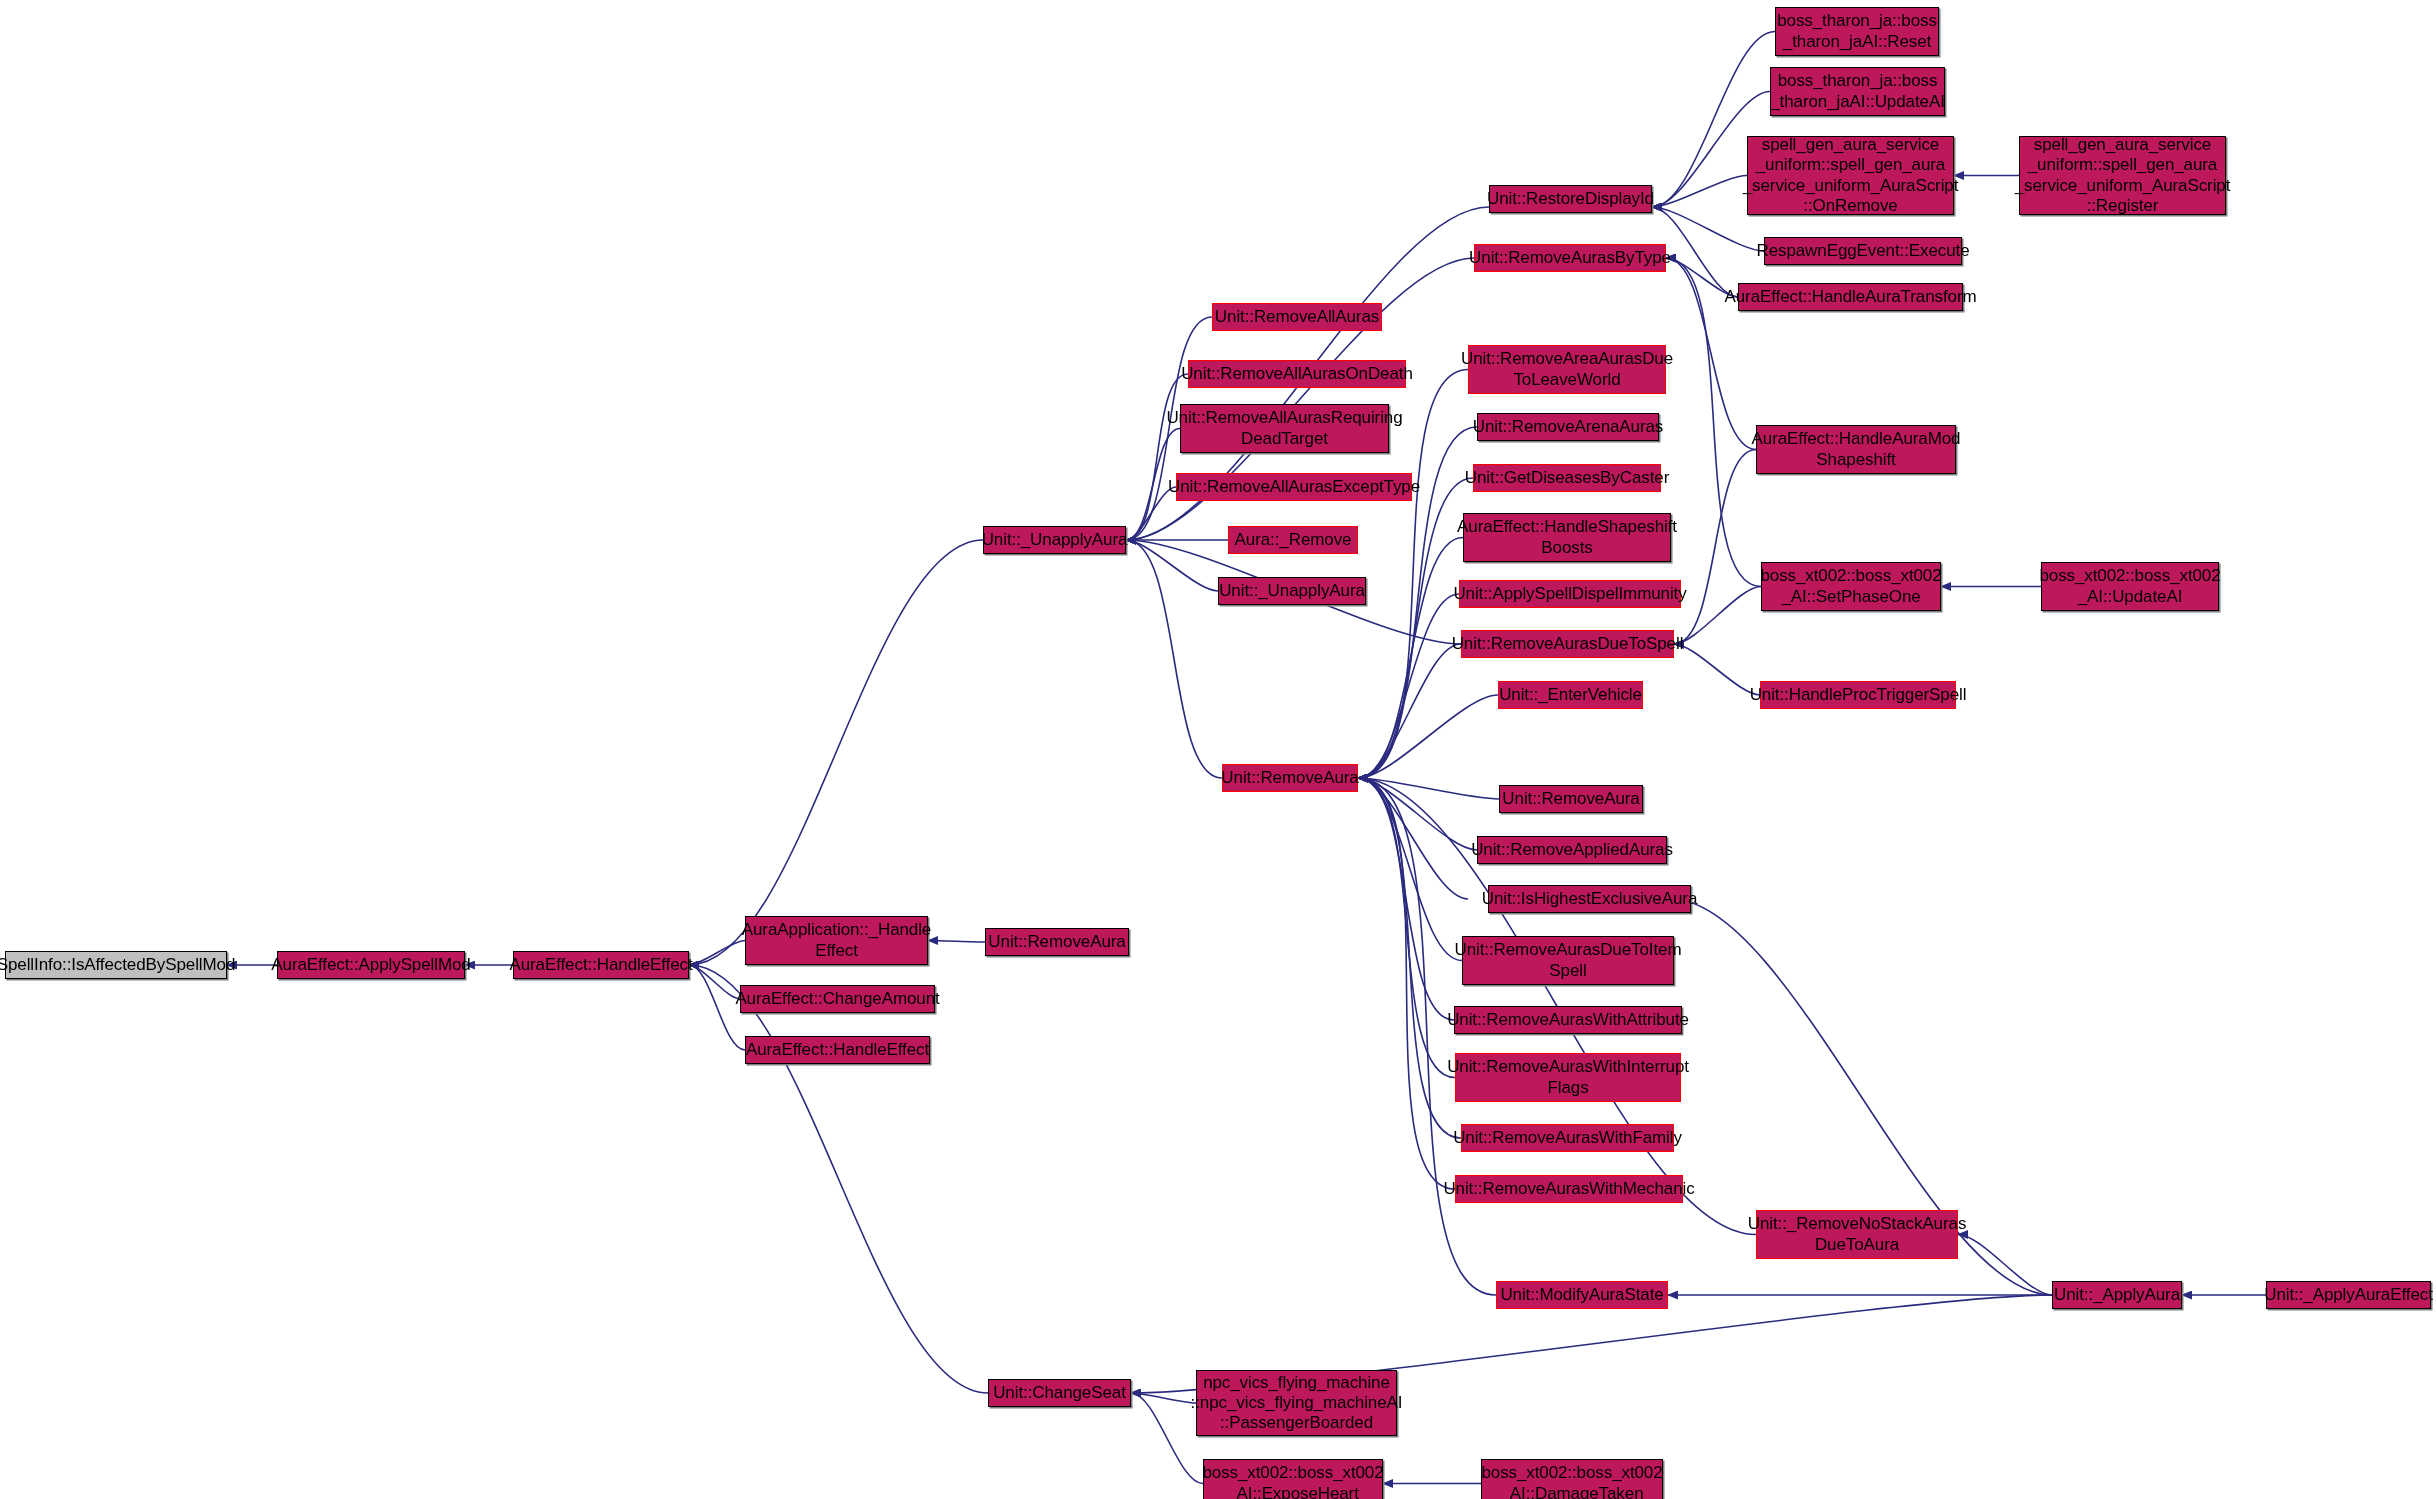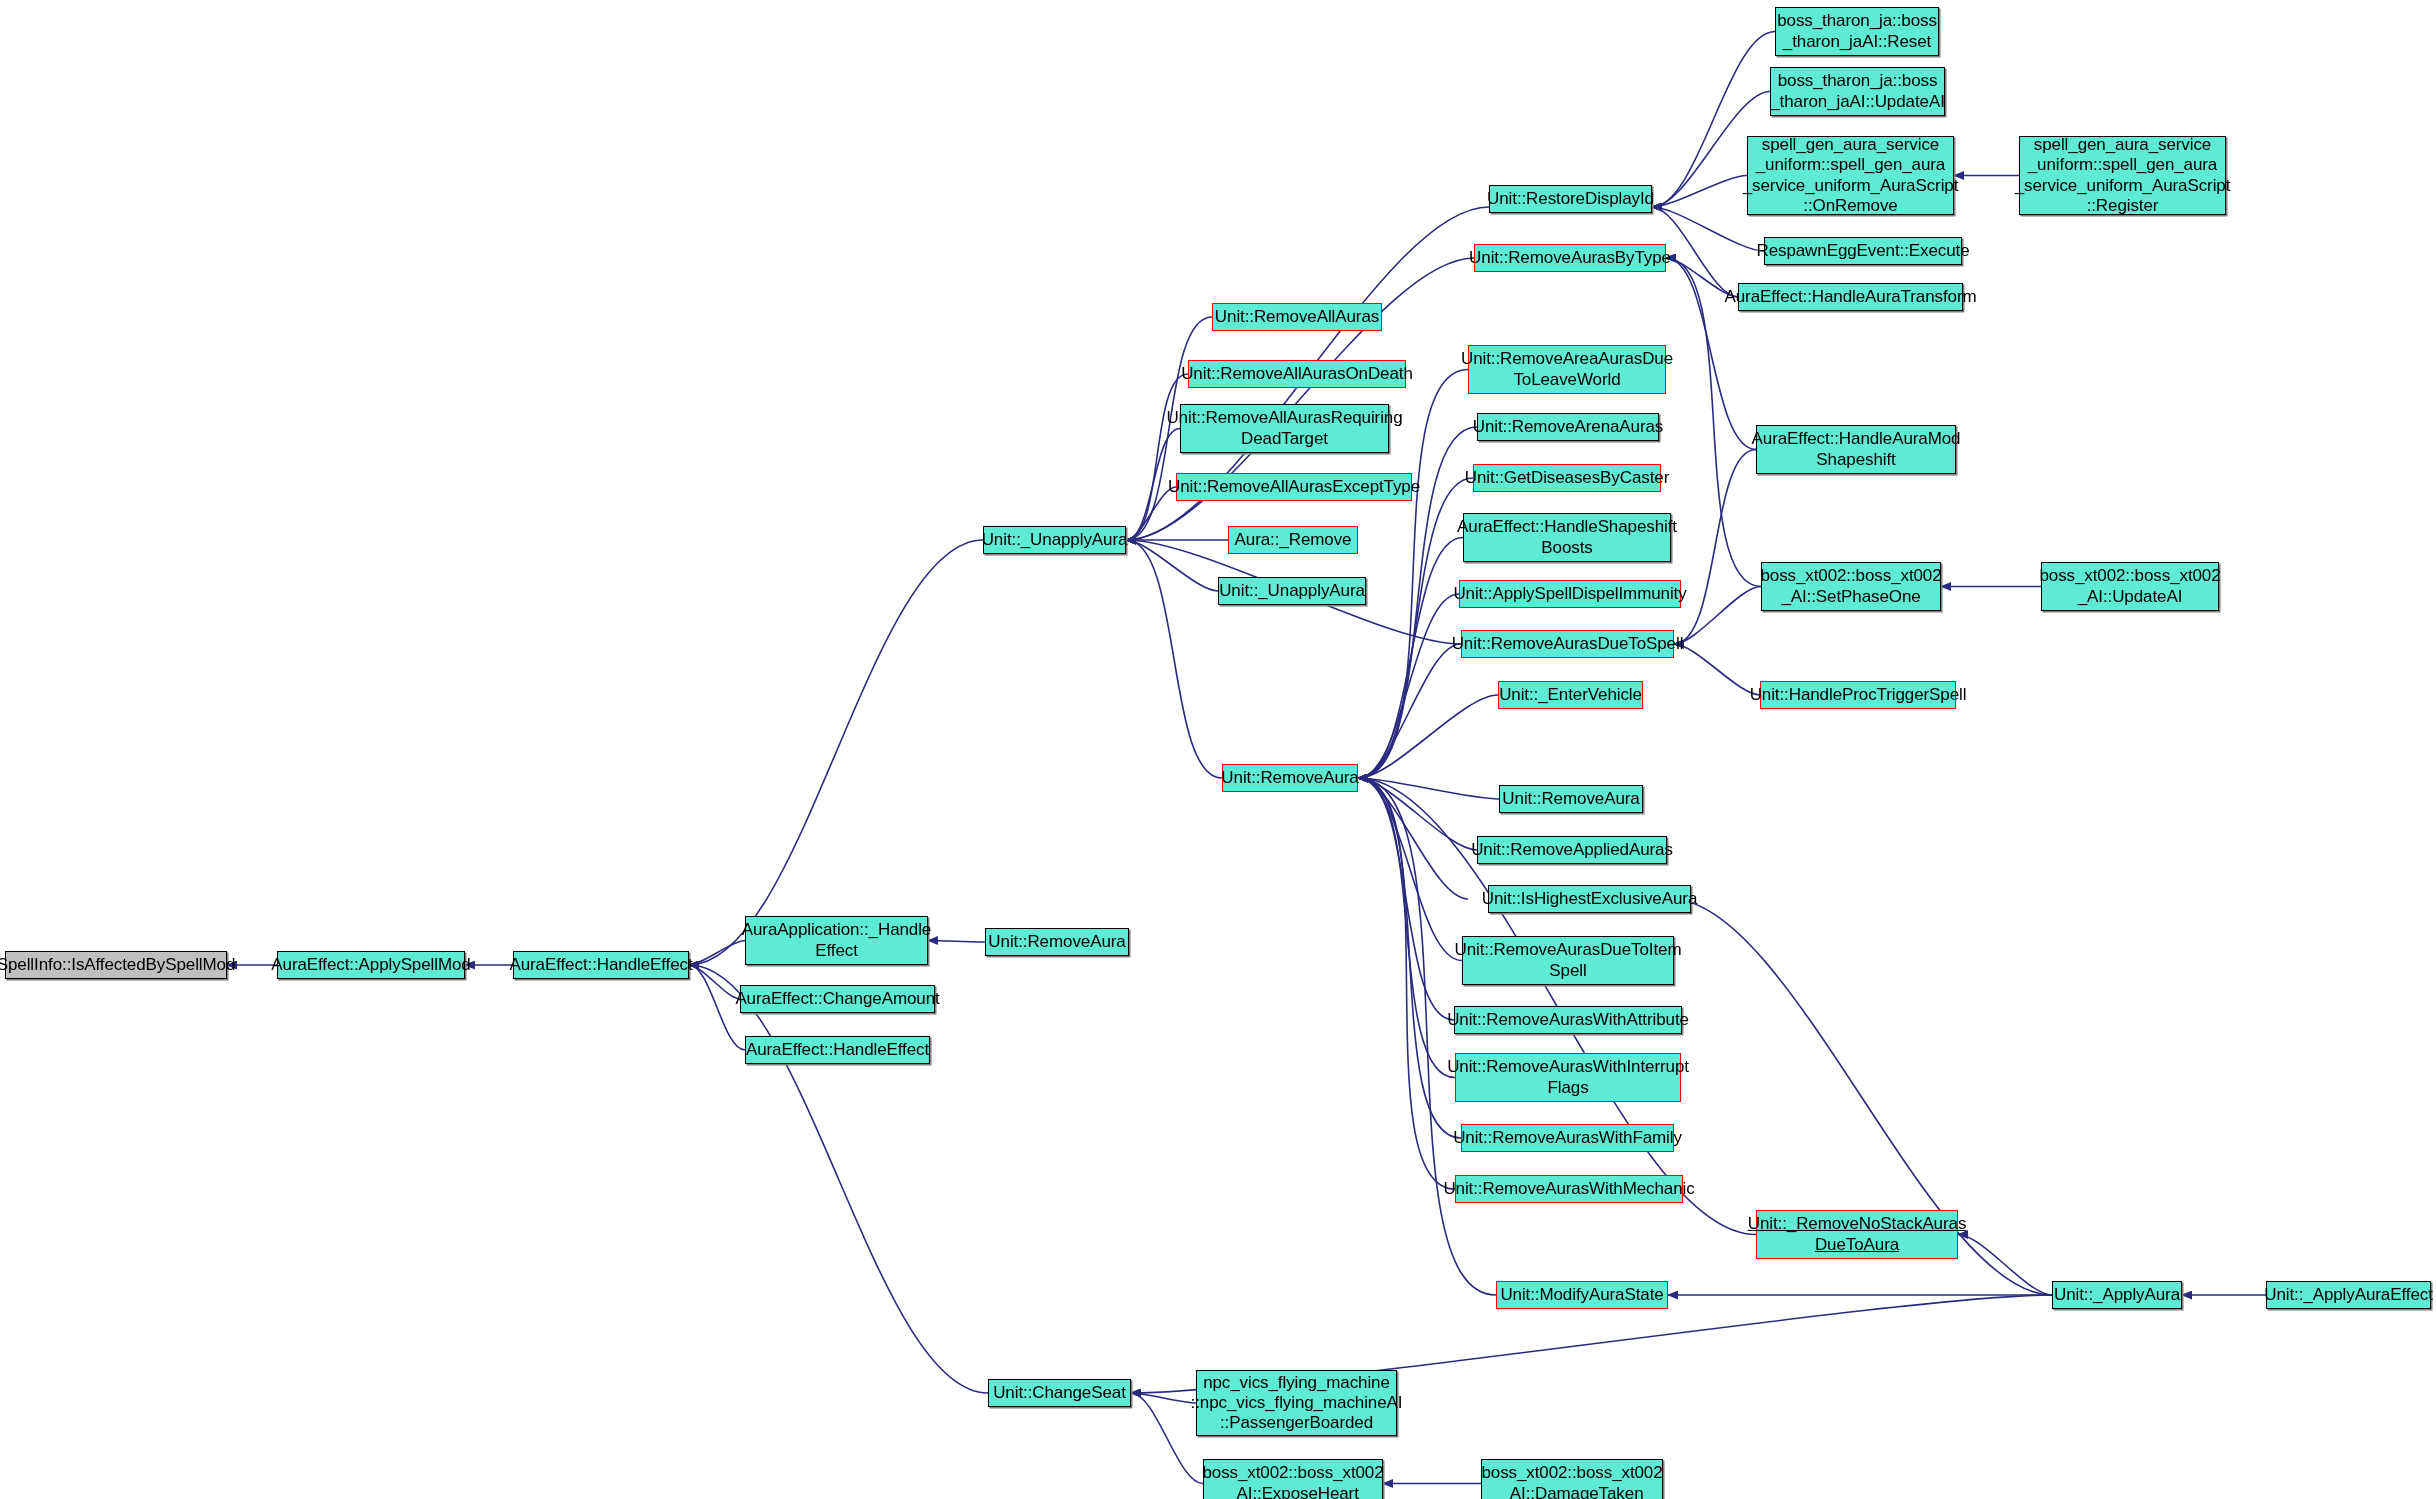--- a/index.html
+++ b/index.html
@@ -9,21 +9,21 @@
     width:2436px;
     height:1499px;
     background:#ffffff;
     font-family:"Liberation Sans", sans-serif;
     overflow:hidden;
   }
   #edges{position:absolute;left:0;top:0;width:2436px;height:1499px;pointer-events:none;}
   .node{
     position:absolute;
     box-sizing:border-box;
-    background:#5eead4;
+    background:#be185d;
     border:1px solid #000000;
     display:flex;
     align-items:center;
     justify-content:center;
     text-align:center;
     color:#000000;
     font-size:17px;
     line-height:1.18;
     letter-spacing:-0.1px;
     white-space:pre-line;
@@ -136,21 +136,21 @@
       <div class="node plain" style="left: 1477px; top: 836px; width: 190px; height: 28px;">Unit::RemoveAppliedAuras</div>
       <div class="node plain" style="left: 1468px; top: 885px; width: 203px; height: 28px; margin-left: 20px;">Unit::IsHighestExclusiveAura</div>
       <div class="node plain" style="left: 1462px; top: 936px; width: 212px; height: 49px;">Unit::RemoveAurasDueToItem
 Spell</div>
       <div class="node plain" style="left: 1454px; top: 1006px; width: 228px; height: 28px;">Unit::RemoveAurasWithAttribute</div>
       <div class="node red" style="left: 1455px; top: 1053px; width: 226px; height: 49px;">Unit::RemoveAurasWithInterrupt
 Flags</div>
       <div class="node red" style="left: 1461px; top: 1124px; width: 213px; height: 28px;">Unit::RemoveAurasWithFamily</div>
       <div class="node red" style="left: 1455px; top: 1175px; width: 228px; height: 28px;">Unit::RemoveAurasWithMechanic</div>
       <div class="node red" style="left: 1222px; top: 764px; width: 136px; height: 28px;">Unit::RemoveAura</div>
-      <div class="node red" style="left: 1756px; top: 1210px; width: 202px; height: 49px; text-decoration: underline;">Unit::_RemoveNoStackAuras
+      <div class="node red" style="left: 1756px; top: 1210px; width: 202px; height: 49px;">Unit::_RemoveNoStackAuras
 DueToAura</div>
       <div class="node red" style="left: 1496px; top: 1281px; width: 172px; height: 28px;">Unit::ModifyAuraState</div>
       <div class="node plain" style="left: 2052px; top: 1281px; width: 130px; height: 28px;">Unit::_ApplyAura</div>
       <div class="node plain" style="left: 2266px; top: 1281px; width: 165px; height: 28px;">Unit::_ApplyAuraEffect</div>
       <div class="node plain" style="left: 988px; top: 1379px; width: 143px; height: 28px;">Unit::ChangeSeat</div>
       <div class="node plain" style="left: 1196px; top: 1370px; width: 201px; height: 66px;">npc_vics_flying_machine
 ::npc_vics_flying_machineAI
 ::PassengerBoarded</div>
       <div class="node plain" style="left: 1203px; top: 1459px; width: 180px; height: 49px;">boss_xt002::boss_xt002
 _AI::ExposeHeart</div>

